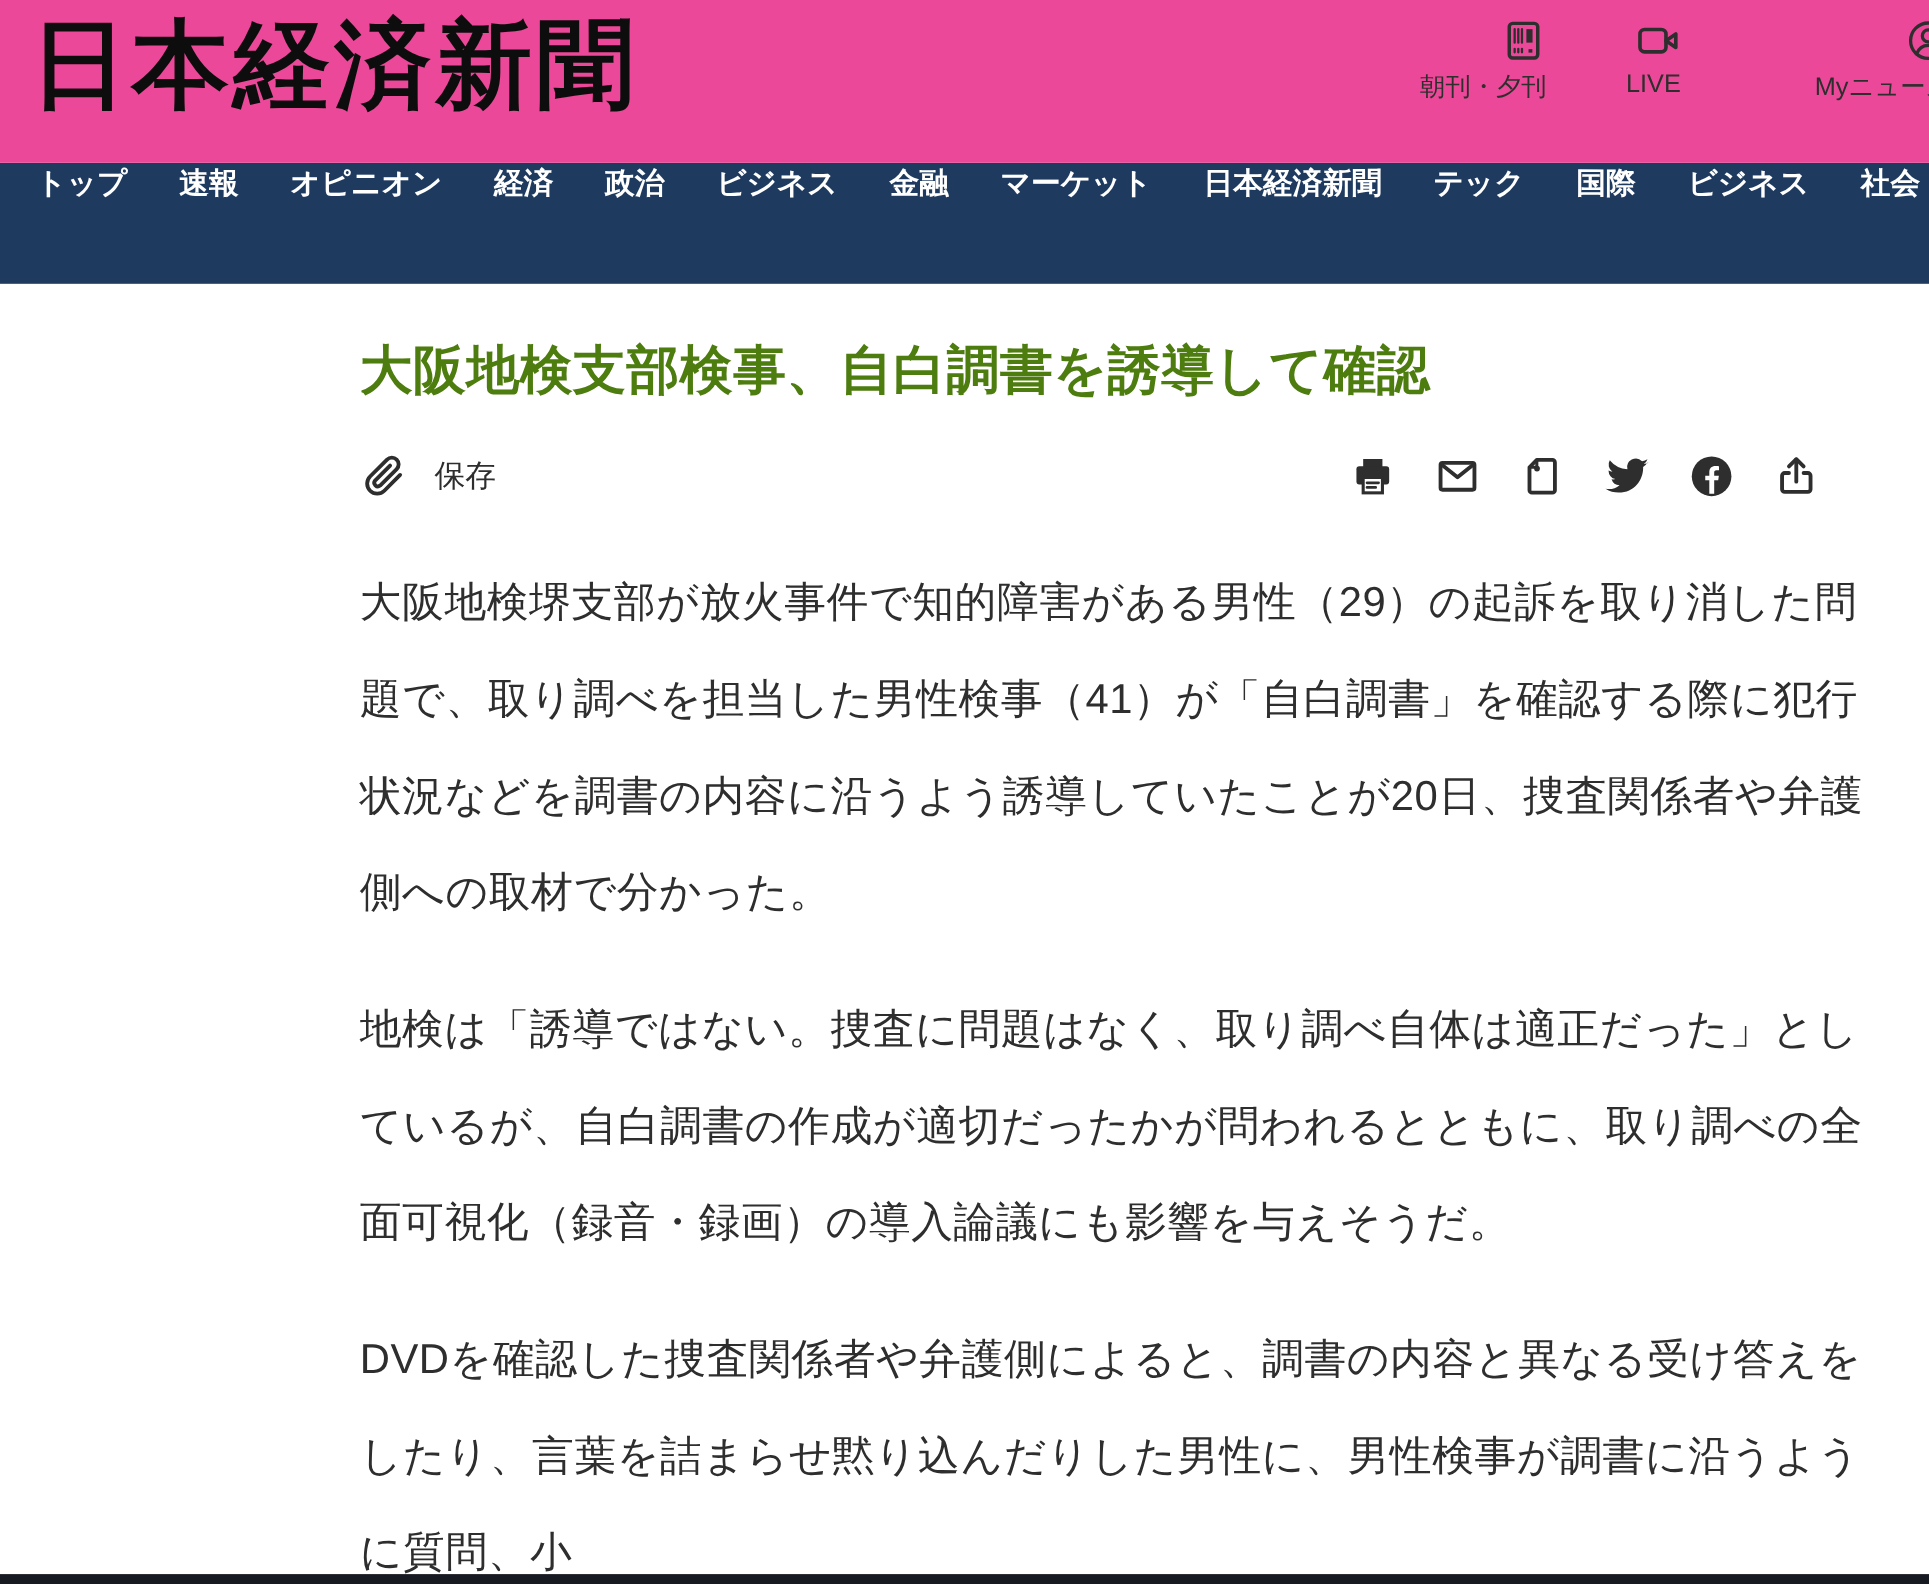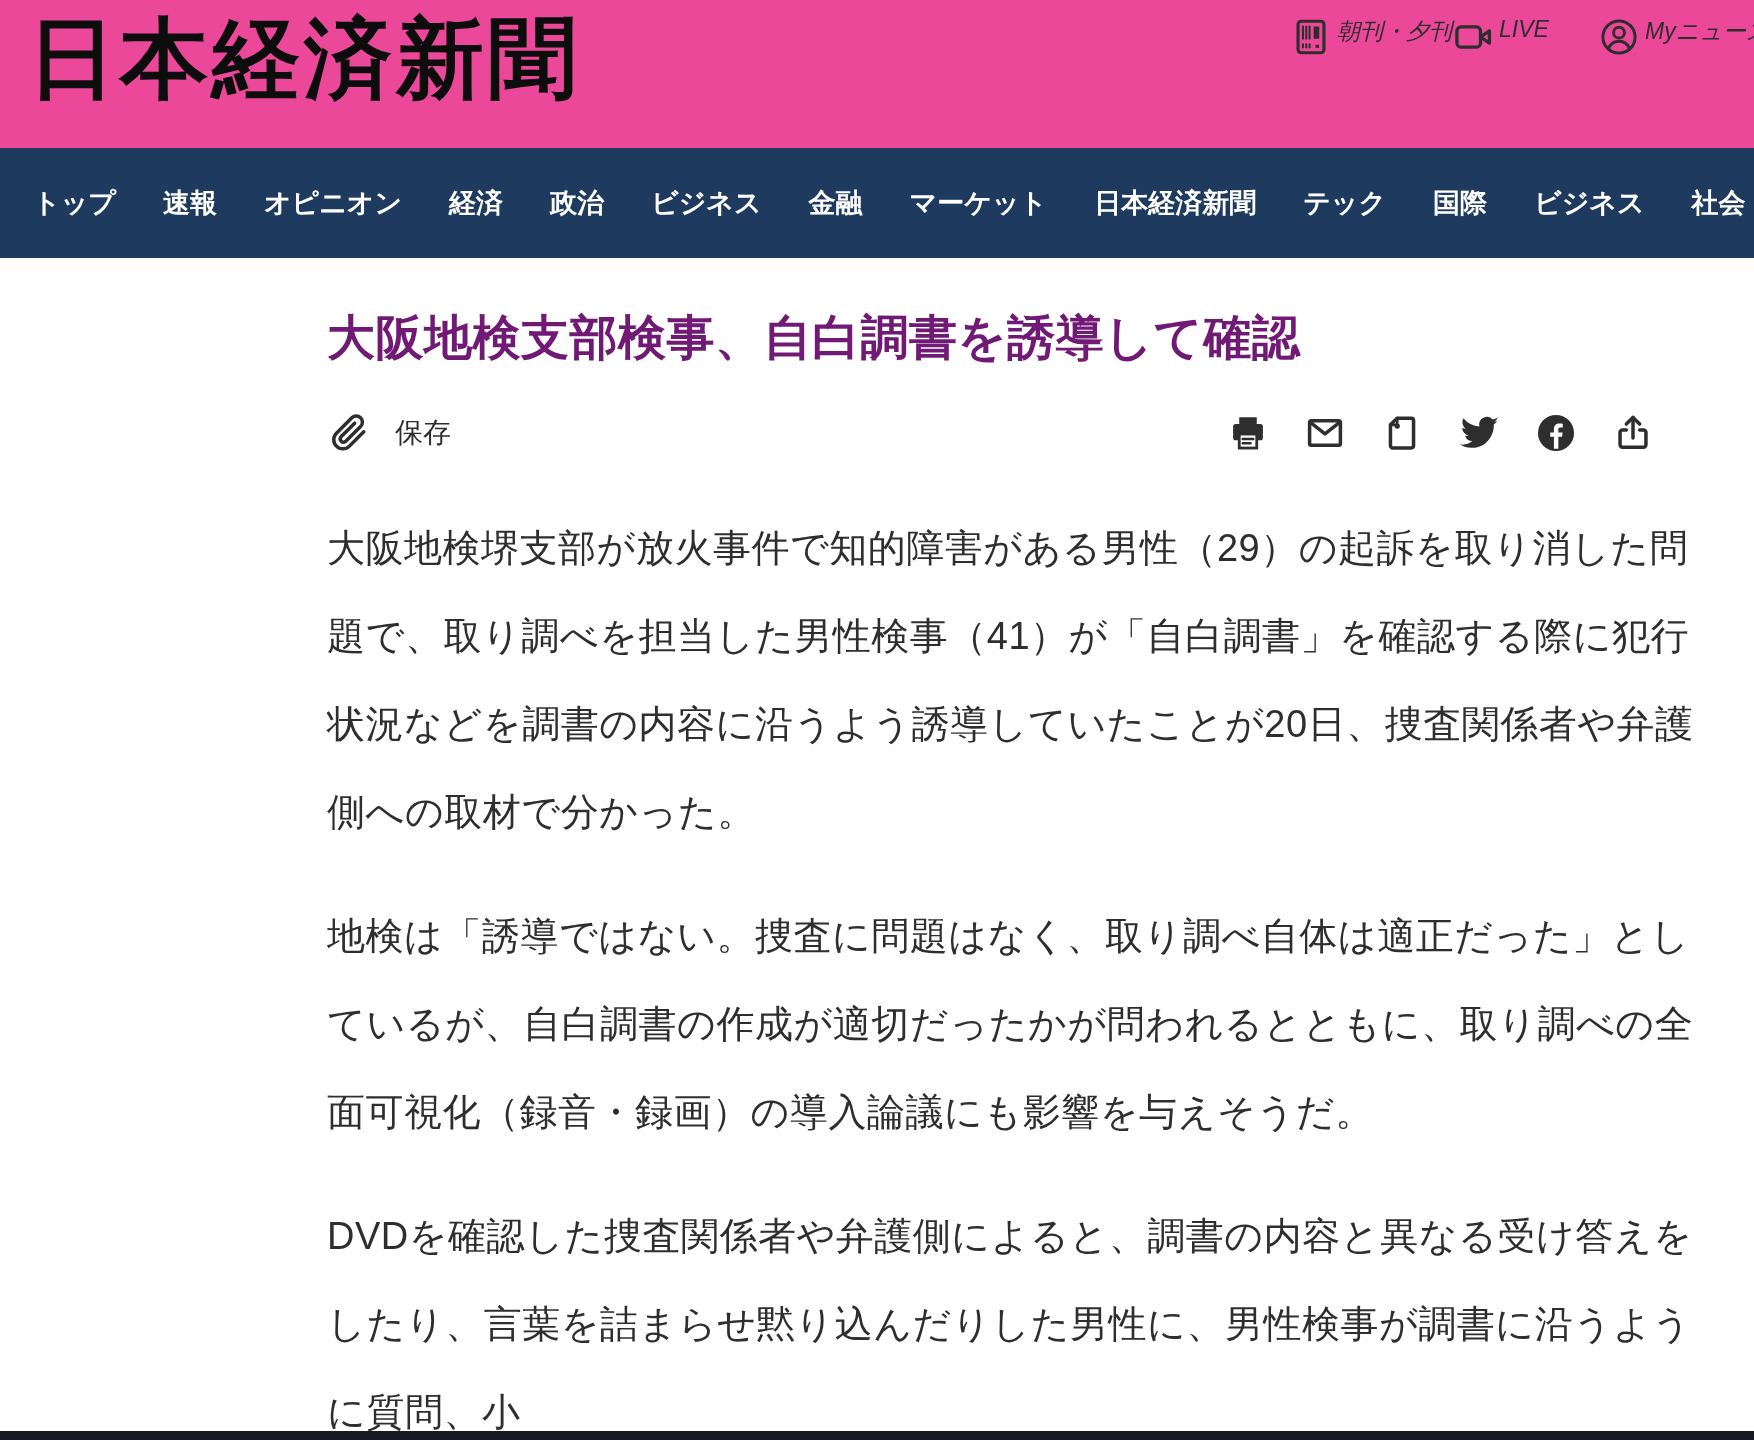--- a/index.html
+++ b/index.html
@@ -14,47 +14,47 @@
 
   
   .header { position: relative; height: 148px; background: #ec4899; }
   .logo {
     position: absolute; left: 28px; top: 0px;
     font-family: "DejaVu Serif", serif;
     font-weight: 900; font-size: 88px; letter-spacing: 4px;
     color: #0d0d0d; white-space: nowrap; cursor: pointer;
   }
   .util {
-    position: absolute; display: flex; 
-    align-items: flex-start; gap: 5px; cursor: pointer; font-style: italic;
+    position: absolute; display: flex; flex-direction: column;
+    align-items: flex-end; gap: 5px; cursor: pointer;
   }
   .util svg { width: 42px; height: 42px; display: block; }
   .util .u-label { font-size: 23px; color: #2e2e2e; white-space: nowrap; }
   #util-edition { left: 1290px; top: 16px; width: 116px; }
   #util-live    { left: 1452px; top: 16px; width: 76px; }
   #util-mynews  { left: 1598px; top: 16px; width: 176px; }
 
   
   .nav {
     height: 110px; background: #1e3a5f;
-    display: flex; align-items: center;
+    display: flex; 
     gap: 47px; padding: 0 33px;
     overflow: hidden; white-space: nowrap;
   }
   .nav-item {
     color: #ffffff; font-size: 27px; font-weight: bold;
     text-decoration: none; cursor: pointer; flex: 0 0 auto;
   }
 
   
   .content { width: 1368px; margin-left: 327px; }
   .title {
     margin: 50px 0 0 0;
     font-size: 48px; line-height: 1.25; font-weight: bold;
-    color: #701a75; letter-spacing: 0.5px;
+    color: #4d7c0f; letter-spacing: 0.5px;
   }
   .date { margin-top: 46px; font-size: 26px; color: #3c3c3c; }
 
   .toolbar {
     margin-top: 40px; height: 50px; padding-right: 40px;
     display: flex; align-items: center; justify-content: space-between;
   }
   .save { display: flex; align-items: center; gap: 26px; cursor: pointer; }
   .save svg { width: 42px; height: 42px; display: block; }
   .save-label { font-size: 28px; color: #2e2e2e; }

